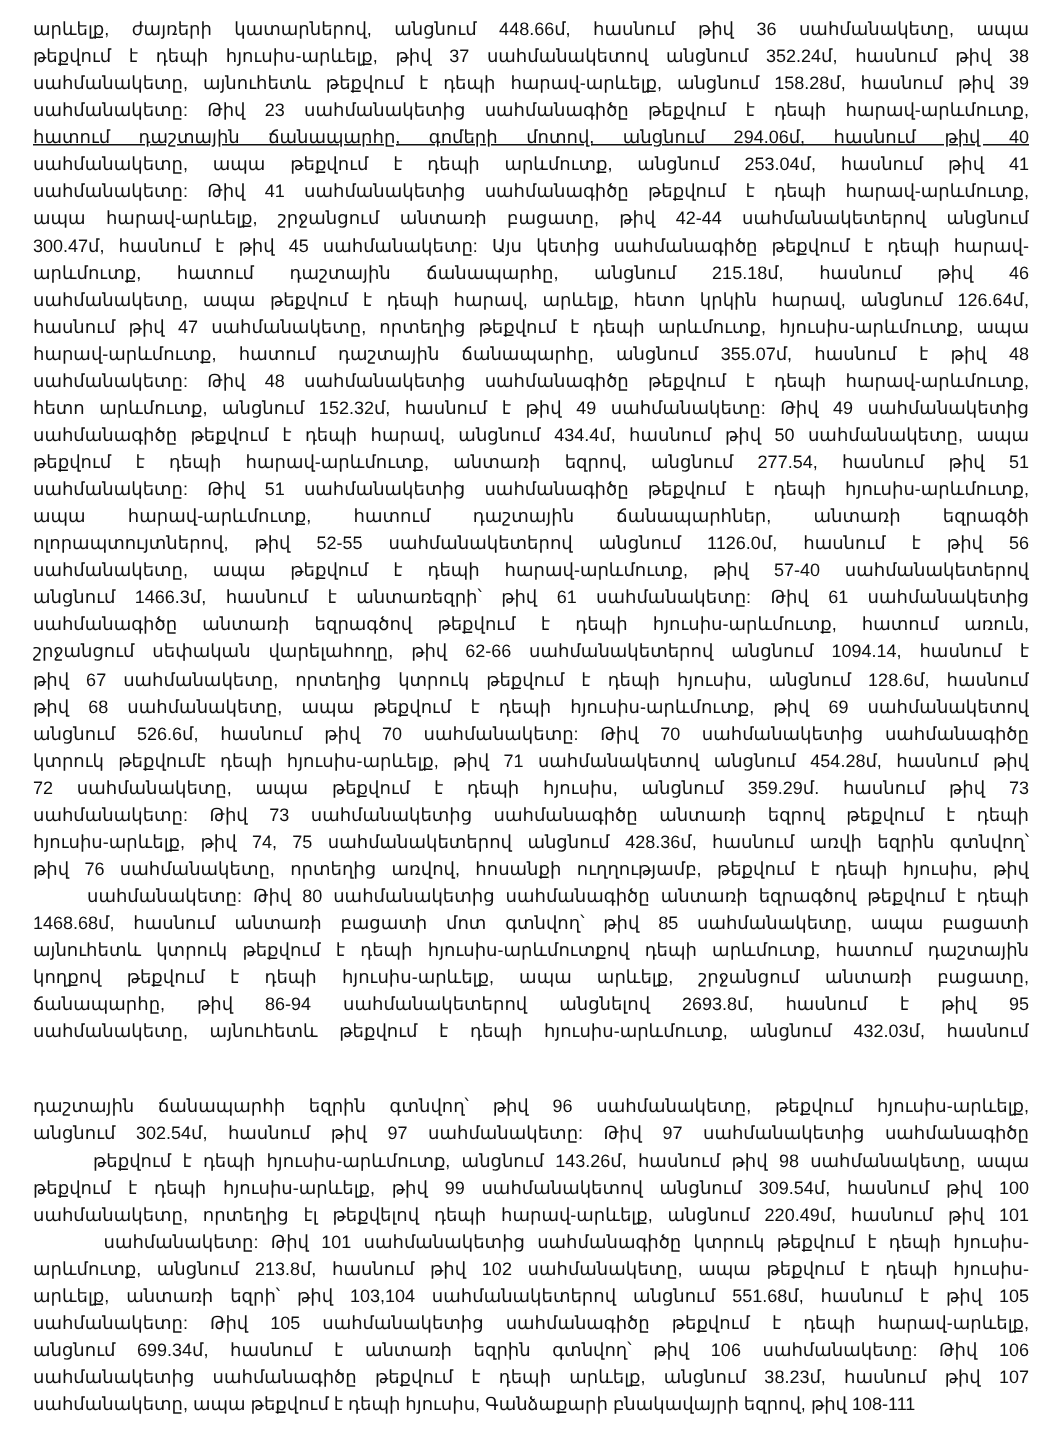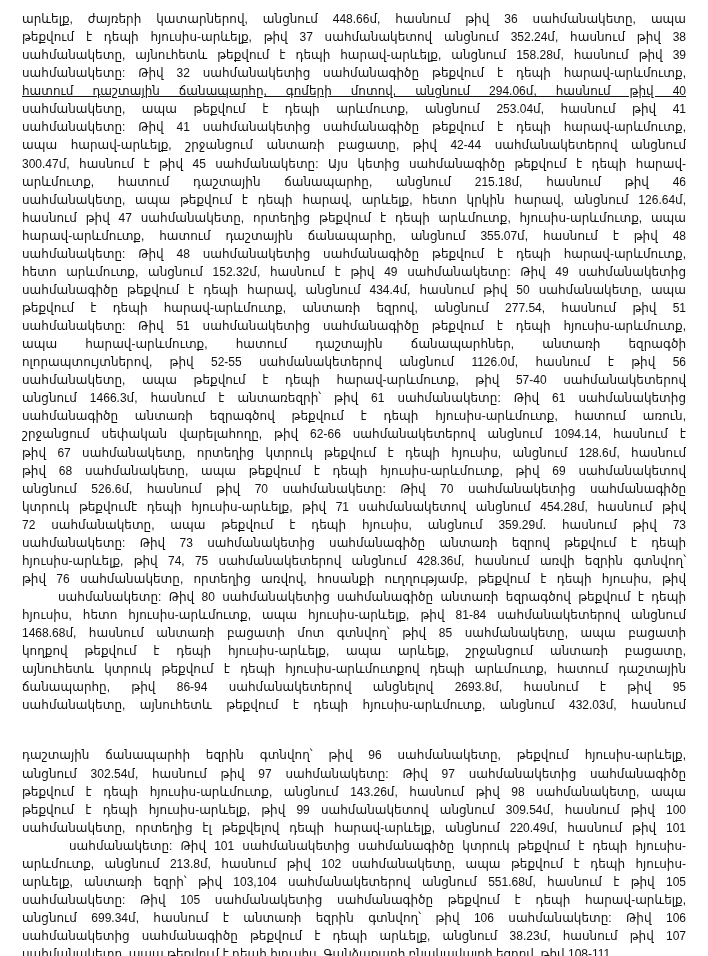--- a/index.html
+++ b/index.html
@@ -24,21 +24,21 @@
   }
   .line.last { text-align-last: left; }
 </style>
 </head>
 <body>
 
 <div class="page" id="page" style="line-height: 18.0769px; font-size: 12px;">
     <span class="line" style="height: 18.0769px; line-height: 18.0769px;">արևելք, ժայռերի կատարներով, անցնում 448.66մ, հասնում թիվ 36 սահմանակետը, ապա</span>
     <span class="line" style="height: 18.0769px; line-height: 18.0769px;">թեքվում է դեպի հյուսիս-արևելք, թիվ 37 սահմանակետով անցնում 352.24մ, հասնում թիվ 38</span>
     <span class="line" style="height: 18.0769px; line-height: 18.0769px;">սահմանակետը, այնուհետև թեքվում է դեպի հարավ-արևելք, անցնում 158.28մ, հասնում թիվ 39</span>
-    <span class="line" style="height: 18.0769px; line-height: 18.0769px;">սահմանակետը: Թիվ 32 սահմանակետից սահմանագիծը թեքվում է դեպի հարավ-արևմուտք,</span>
+    <span class="line" style="height: 18.0769px; line-height: 18.0769px;">սահմանակետը: Թիվ 23 սահմանակետից սահմանագիծը թեքվում է դեպի հարավ-արևմուտք,</span>
     <span class="line" style="height: 18.0769px; line-height: 18.0769px; text-decoration: underline;">հատում դաշտային ճանապարհը, գոմերի մոտով, անցնում 294.06մ, հասնում թիվ 40</span>
     <span class="line" style="height: 18.0769px; line-height: 18.0769px;">սահմանակետը, ապա թեքվում է դեպի արևմուտք, անցնում 253.04մ, հասնում թիվ 41</span>
     <span class="line" style="height: 18.0769px; line-height: 18.0769px;">սահմանակետը: Թիվ 41 սահմանակետից սահմանագիծը թեքվում է դեպի հարավ-արևմուտք,</span>
     <span class="line" style="height: 18.0769px; line-height: 18.0769px;">ապա հարավ-արևելք, շրջանցում անտառի բացատը, թիվ 42-44 սահմանակետերով անցնում</span>
     <span class="line" style="height: 18.0769px; line-height: 18.0769px;">300.47մ, հասնում է թիվ 45 սահմանակետը: Այս կետից սահմանագիծը թեքվում է դեպի հարավ-</span>
     <span class="line" style="height: 18.0769px; line-height: 18.0769px;">արևմուտք, հատում դաշտային ճանապարհը, անցնում 215.18մ, հասնում թիվ 46</span>
     <span class="line" style="height: 18.0769px; line-height: 18.0769px;">սահմանակետը, ապա թեքվում է դեպի հարավ, արևելք, հետո կրկին հարավ, անցնում 126.64մ,</span>
     <span class="line" style="height: 18.0769px; line-height: 18.0769px;">հասնում թիվ 47 սահմանակետը, որտեղից թեքվում է դեպի արևմուտք, հյուսիս-արևմուտք, ապա</span>
     <span class="line" style="height: 18.0769px; line-height: 18.0769px;">հարավ-արևմուտք, հատում դաշտային ճանապարհը, անցնում 355.07մ, հասնում է թիվ 48</span>
     <span class="line" style="height: 18.0769px; line-height: 18.0769px;">սահմանակետը: Թիվ 48 սահմանակետից սահմանագիծը թեքվում է դեպի հարավ-արևմուտք,</span>
@@ -54,29 +54,28 @@
     <span class="line" style="height: 18.0769px; line-height: 18.0769px;">շրջանցում սեփական վարելահողը, թիվ 62-66 սահմանակետերով անցնում 1094.14, հասնում է</span>
     <span class="line" style="height: 18.0769px; line-height: 18.0769px;">թիվ 67 սահմանակետը, որտեղից կտրուկ թեքվում է դեպի հյուսիս, անցնում 128.6մ, հասնում</span>
     <span class="line" style="height: 18.0769px; line-height: 18.0769px;">թիվ 68 սահմանակետը, ապա թեքվում է դեպի հյուսիս-արևմուտք, թիվ 69 սահմանակետով</span>
     <span class="line" style="height: 18.0769px; line-height: 18.0769px;">անցնում 526.6մ, հասնում թիվ 70 սահմանակետը: Թիվ 70 սահմանակետից սահմանագիծը</span>
     <span class="line" style="height: 18.0769px; line-height: 18.0769px;">կտրուկ թեքվումէ դեպի հյուսիս-արևելք, թիվ 71 սահմանակետով անցնում 454.28մ, հասնում թիվ</span>
     <span class="line" style="height: 18.0769px; line-height: 18.0769px;">72 սահմանակետը, ապա թեքվում է դեպի հյուսիս, անցնում 359.29մ. հասնում թիվ 73</span>
     <span class="line" style="height: 18.0769px; line-height: 18.0769px;">սահմանակետը: Թիվ 73 սահմանակետից սահմանագիծը անտառի եզրով թեքվում է դեպի</span>
     <span class="line" style="height: 18.0769px; line-height: 18.0769px;">հյուսիս-արևելք, թիվ 74, 75 սահմանակետերով անցնում 428.36մ, հասնում առվի եզրին գտնվող՝</span>
     <span class="line" style="height: 18.0769px; line-height: 18.0769px;">թիվ 76 սահմանակետը, որտեղից առվով, հոսանքի ուղղությամբ, թեքվում է դեպի հյուսիս, թիվ</span>
     <span class="line" style="height: 18.0769px; line-height: 18.0769px; margin-left: 36px;">սահմանակետը: Թիվ 80 սահմանակետից սահմանագիծը անտառի եզրագծով թեքվում է դեպի</span>
-    <span class="line" style="height: 18.0769px; line-height: 18.0769px;">հյուսիս, հետո հյուսիս-արևմուտք, ապա հյուսիս-արևելք, թիվ 81-84 սահմանակետերով անցնում</span>
     <span class="line" style="height: 18.0769px; line-height: 18.0769px;">1468.68մ, հասնում անտառի բացատի մոտ գտնվող՝ թիվ 85 սահմանակետը, ապա բացատի</span>
+    <span class="line" style="height: 18.0769px; line-height: 18.0769px;">այնուհետև կտրուկ թեքվում է դեպի հյուսիս-արևմուտքով դեպի արևմուտք, հատում դաշտային</span>
     <span class="line" style="height: 18.0769px; line-height: 18.0769px;">կողքով թեքվում է դեպի հյուսիս-արևելք, ապա արևելք, շրջանցում անտառի բացատը,</span>
-    <span class="line" style="height: 18.0769px; line-height: 18.0769px;">այնուհետև կտրուկ թեքվում է դեպի հյուսիս-արևմուտքով դեպի արևմուտք, հատում դաշտային</span>
     <span class="line" style="height: 18.0769px; line-height: 18.0769px;">ճանապարհը, թիվ 86-94 սահմանակետերով անցնելով 2693.8մ, հասնում է թիվ 95</span>
     <span class="line" style="height: 18.0769px; line-height: 18.0769px;">սահմանակետը, այնուհետև թեքվում է դեպի հյուսիս-արևմուտք, անցնում 432.03մ, հասնում</span>
     <span class="line" style="height: 18.0769px; line-height: 18.0769px; margin-top: 32px;">դաշտային ճանապարհի եզրին գտնվող՝ թիվ 96 սահմանակետը, թեքվում հյուսիս-արևելք,</span>
     <span class="line" style="height: 18.0769px; line-height: 18.0769px;">անցնում 302.54մ, հասնում թիվ 97 սահմանակետը: Թիվ 97 սահմանակետից սահմանագիծը</span>
-    <span class="line" style="height: 18.0769px; line-height: 18.0769px;">թեքվում է դեպի հյուսիս-արևմուտք, անցնում 143.26մ, հասնում թիվ 98 սահմանակետը, ապա</span>
+    <span class="line" style="height: 18.0769px; line-height: 18.0769px; margin-left: 40px;">թեքվում է դեպի հյուսիս-արևմուտք, անցնում 143.26մ, հասնում թիվ 98 սահմանակետը, ապա</span>
     <span class="line" style="height: 18.0769px; line-height: 18.0769px;">թեքվում է դեպի հյուսիս-արևելք, թիվ 99 սահմանակետով անցնում 309.54մ, հասնում թիվ 100</span>
     <span class="line" style="height: 18.0769px; line-height: 18.0769px;">սահմանակետը, որտեղից էլ թեքվելով դեպի հարավ-արևելք, անցնում 220.49մ, հասնում թիվ 101</span>
     <span class="line" style="height: 18.0769px; line-height: 18.0769px; margin-left: 47px;">սահմանակետը: Թիվ 101 սահմանակետից սահմանագիծը կտրուկ թեքվում է դեպի հյուսիս-</span>
     <span class="line" style="height: 18.0769px; line-height: 18.0769px;">արևմուտք, անցնում 213.8մ, հասնում թիվ 102 սահմանակետը, ապա թեքվում է դեպի հյուսիս-</span>
     <span class="line" style="height: 18.0769px; line-height: 18.0769px;">արևելք, անտառի եզրի՝ թիվ 103,104 սահմանակետերով անցնում 551.68մ, հասնում է թիվ 105</span>
     <span class="line" style="height: 18.0769px; line-height: 18.0769px;">սահմանակետը: Թիվ 105 սահմանակետից սահմանագիծը թեքվում է դեպի հարավ-արևելք,</span>
     <span class="line" style="height: 18.0769px; line-height: 18.0769px;">անցնում 699.34մ, հասնում է անտառի եզրին գտնվող՝ թիվ 106 սահմանակետը: Թիվ 106</span>
     <span class="line" style="height: 18.0769px; line-height: 18.0769px;">սահմանակետից սահմանագիծը թեքվում է դեպի արևելք, անցնում 38.23մ, հասնում թիվ 107</span>
     <span class="line last" style="height: 18.0769px; line-height: 18.0769px;">սահմանակետը, ապա թեքվում է դեպի հյուսիս, Գանձաքարի բնակավայրի եզրով, թիվ 108-111</span>
   </div>

